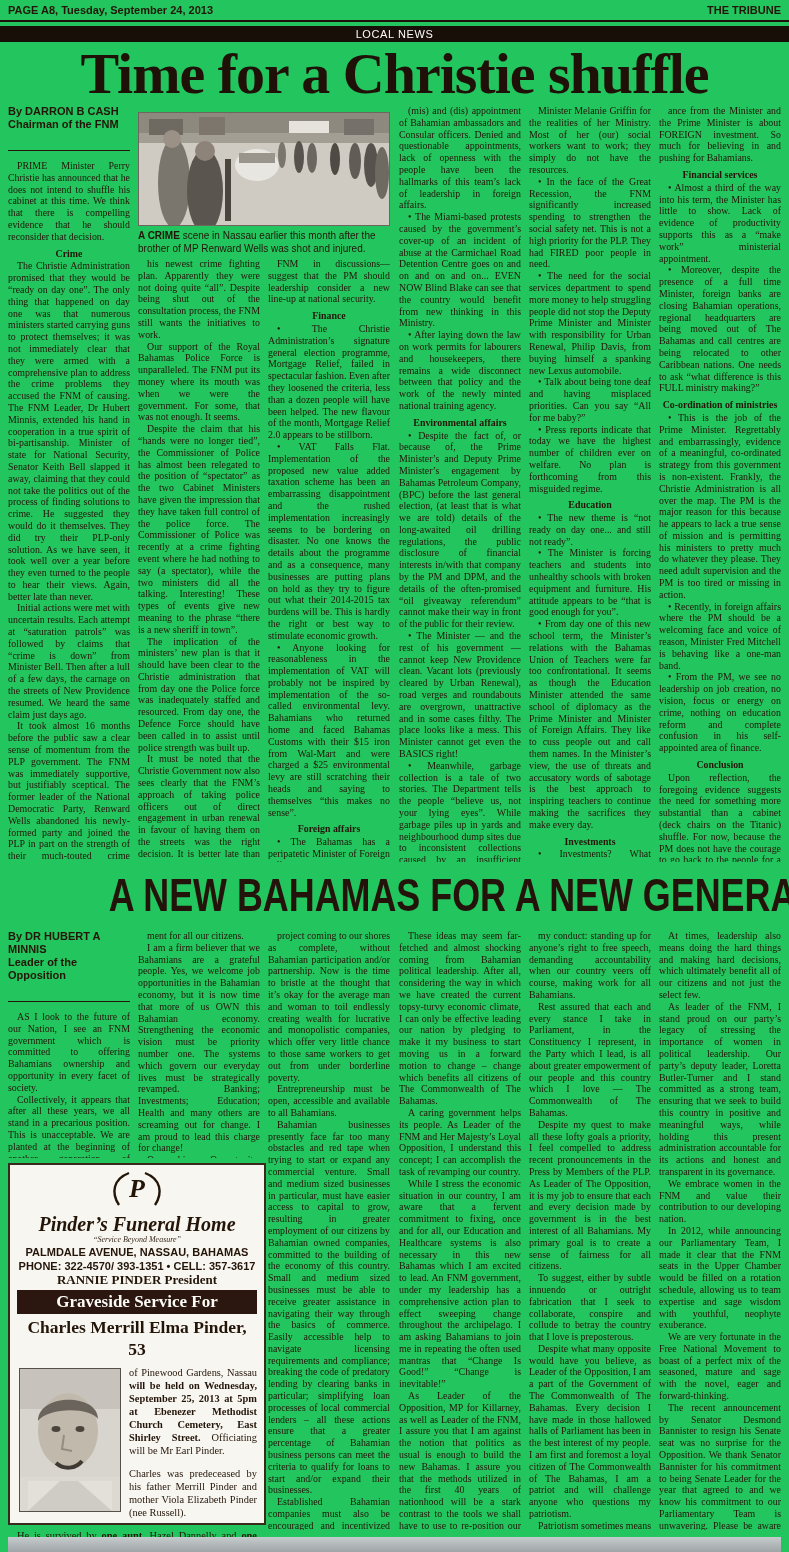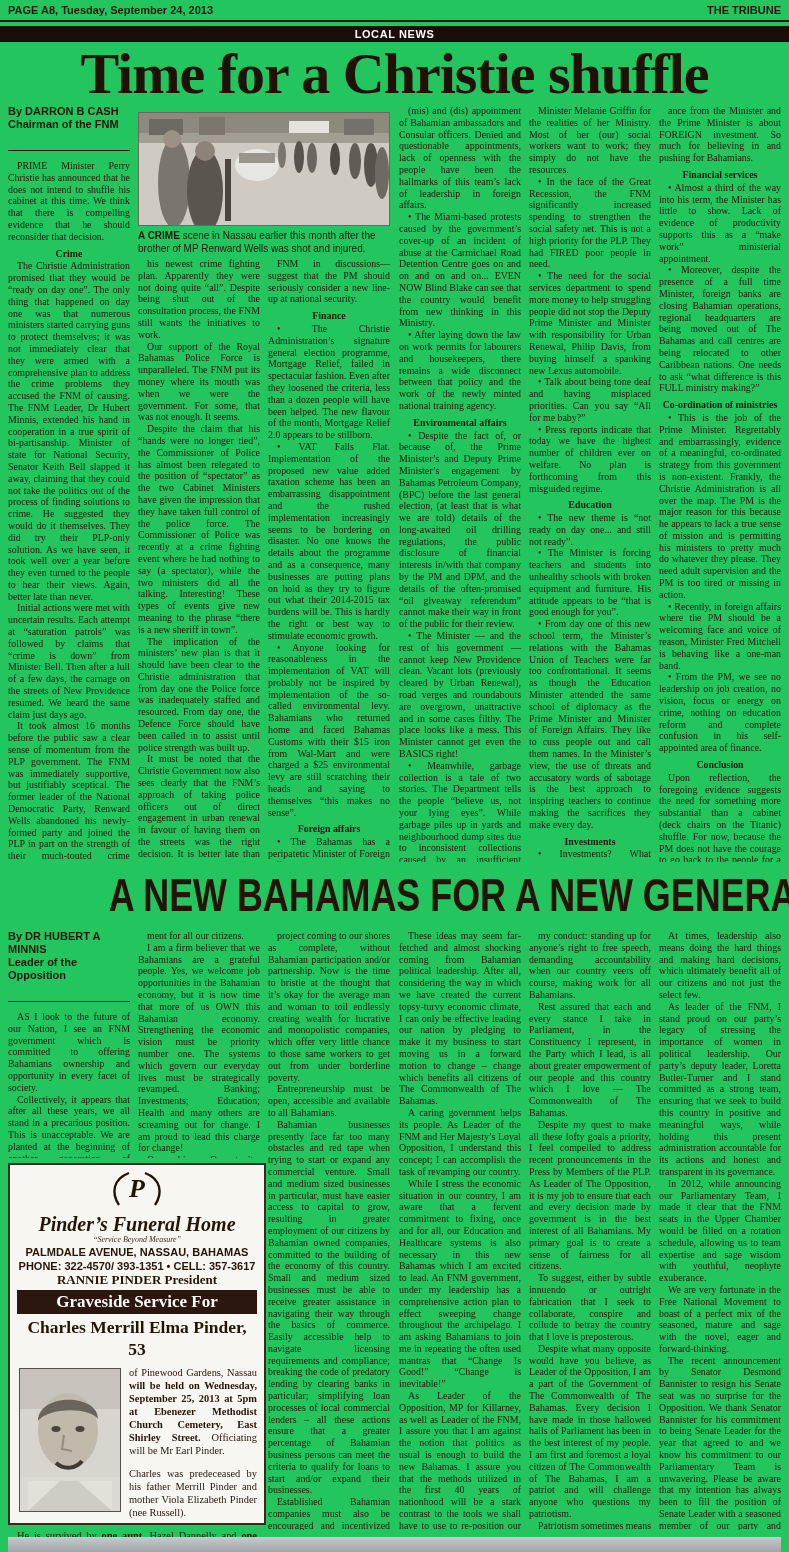--- a/index.html
+++ b/index.html
@@ -3,21 +3,21 @@
 <meta charset="utf-8">
 <style>
   html,body{margin:0;padding:0;background:#888;}
   .page{position:relative;width:789px;height:1552px;background:#22c55e;margin:0 auto;
         font-family:"Liberation Serif",serif;color:#241509;overflow:hidden;}
   
   .masthead{position:absolute;top:4px;left:8px;right:8px;display:flex;justify-content:space-between;
             font-family:"Liberation Sans",sans-serif;font-weight:bold;font-size:11px;color:#241509;}
   .top-rule{position:absolute;top:20px;left:0;right:0;height:2px;background:#1c1209;}
   .section-banner{position:absolute;top:26px;left:0;right:0;height:16px;background:#170f08;color:#fdfcf9;
-                  font-family:"Liberation Sans",sans-serif;font-weight:bold;font-size:11px;
+                  font-family:"Liberation Sans",sans-serif;font-weight:normal;font-size:11px;
                   letter-spacing:.6px;text-align:center;line-height:16px;}
   
   .headline1{position:absolute;top:44px;left:0;width:789px;text-align:center;white-space:nowrap;
              font-weight:bold;font-size:58px;line-height:60px;letter-spacing:-1px;color:#1f1107;}
   
   .col{position:absolute;width:122px;overflow:hidden;font-size:9.9px;line-height:11.8px;}
   .para{margin:0;text-indent:9px;text-align:justify;}
   .sec-head{text-align:center;font-weight:bold;margin:5px 0 1px 0;}
   .byline{font-family:"Liberation Sans",sans-serif;font-weight:bold;font-size:11px;line-height:13px;
           border-bottom:1.5px solid #241509;padding-bottom:19px;margin-bottom:9px;}
@@ -123,21 +123,21 @@
       <div>
         <p class="para">his newest crime fighting plan. Apparently they were not doing quite “all”. Despite being shut out of the consultation process, the FNM still wants the initiatives to work.</p>
         <p class="para">Our support of the Royal Bahamas Police Force is unparalleled. The FNM put its money where its mouth was when we were the government. For some, that was not enough. It seems.</p>
         <p class="para">Despite the claim that his “hands were no longer tied”, the Commissioner of Police has almost been relegated to the position of “spectator” as the two Cabinet Ministers have given the impression that they have taken full control of the police force. The Commissioner of Police was recently at a crime fighting event where he had nothing to say (a spectator), while the two ministers did all the talking. Interesting! These types of events give new meaning to the phrase “there is a new sheriff in town”.</p>
         <p class="para">The implication of the ministers’ new plan is that it should have been clear to the Christie administration that from day one the Police force was inadequately staffed and resourced. From day one, the Defence Force should have been called in to assist until police strength was built up.</p>
         <p class="para">It must be noted that the Christie Government now also sees clearly that the FNM’s approach of taking police officers out of direct engagement in urban renewal in favour of having them on the streets was the right decision. It is better late than never that they have come to this realisation. Had the Christie administration engaged in the bi-partisan discussions Hubert Minnis wanted, this step could have been taken a lot sooner.</p>
       </div>
     </div>
   <div class="col a1c3">
       <div>
-        <p class="para">FNM in discussions—suggest that the PM should seriously consider a new line-up at national security.</p>
+        <p class="para">FNM in discussions—suggest that the PM should leadership consider a new line-up at national security.</p>
         <div class="sec-head">Finance</div>
         <p class="para">• The Christie Administration’s signature general election programme, Mortgage Relief, failed in spectacular fashion. Even after they loosened the criteria, less than a dozen people will have been helped. The new flavour of the month, Mortgage Relief 2.0 appears to be stillborn.</p>
         <p class="para">• VAT Falls Flat. Implementation of the proposed new value added taxation scheme has been an embarrassing disappointment and the rushed implementation increasingly seems to be bordering on disaster. No one knows the details about the programme and as a consequence, many businesses are putting plans on hold as they try to figure out what their 2014-2015 tax burdens will be. This is hardly the right or best way to stimulate economic growth.</p>
         <p class="para">• Anyone looking for reasonableness in the implementation of VAT will probably not be inspired by implementation of the so-called environmental levy. Bahamians who returned home and faced Bahamas Customs with their $15 iron from Wal-Mart and were charged a $25 environmental levy are still scratching their heads and saying to themselves “this makes no sense”.</p>
         <div class="sec-head">Foreign affairs</div>
         <p class="para">• The Bahamas has a peripatetic Minister of Foreign Affairs and Immigration, but there is little indication that that jet setting has paid any dividends for this country. The reverse seems true.</p>
       </div>
     </div>
   <div class="col a1c4">
       <div>
@@ -222,20 +222,21 @@
         <p class="para">Despite my quest to make all these lofty goals a priority, I feel compelled to address recent pronouncements in the Press by Members of the PLP. As Leader of The Opposition, it is my job to ensure that each and every decision made by government is in the best interest of all Bahamians. My primary goal is to create a sense of fairness for all citizens.</p>
         <p class="para">To suggest, either by subtle innuendo or outright fabrication that I seek to collaborate, conspire and collude to betray the country that I love is preposterous.</p>
         <p class="para">Despite what many opposite would have you believe, as Leader of the Opposition, I am a part of the Government of The Commonwealth of The Bahamas. Every decision I have made in those hallowed halls of Parliament has been in the best interest of my people. I am first and foremost a loyal citizen of The Commonwealth of The Bahamas, I am a patriot and will challenge anyone who questions my patriotism.</p>
         <p class="para">Patriotism sometimes means doing things that may be unpopular and difficult, but they must be done because it is the right thing to do to. As a leader, I firmly believe that we must be on a conscious path to build a more just and equitable society for present and future generations of Bahamians.</p>
       </div>
     </div>
   <div class="col a2c6">
       <div>
         <p class="para">At times, leadership also means doing the hard things and making hard decisions, which ultimately benefit all of our citizens and not just the select few.</p>
         <p class="para">As leader of the FNM, I stand proud on our party’s legacy of stressing the importance of women in political leadership. Our party’s deputy leader, Loretta Butler-Turner and I stand committed as a strong team, ensuring that we seek to build this country in positive and meaningful ways, while holding this present administration accountable for its actions and honest and transparent in its governance.</p>
+        <p class="para">We embrace women in the FNM and value their contribution to our developing nation.</p>
         <p class="para">In 2012, while announcing our Parliamentary Team, I made it clear that the FNM seats in the Upper Chamber would be filled on a rotation schedule, allowing us to team expertise and sage wisdom with youthful, neophyte exuberance.</p>
         <p class="para">We are very fortunate in the Free National Movement to boast of a perfect mix of the seasoned, mature and sage with the novel, eager and forward-thinking.</p>
         <p class="para">The recent announcement by Senator Desmond Bannister to resign his Senate seat was no surprise for the Opposition. We thank Senator Bannister for his commitment to being Senate Leader for the year that agreed to and we know his commitment to our Parliamentary Team is unwavering. Please be aware that my intention has always been to fill the position of Senate Leader with a seasoned member of our party and when I announce Senator Bannister’s replacement, all will see that my party has not changed its stance or strategy in the Senate.</p>
       </div>
     </div>
 
   <div class="ad">
     <svg class="ad-logo" width="64" height="40" viewBox="0 0 64 40">
       <path d="M14,36 C6,24 8,10 24,4" fill="none" stroke="#241509" stroke-width="2.4"></path>
       <path d="M50,36 C58,24 56,10 40,4" fill="none" stroke="#241509" stroke-width="2.4"></path>

